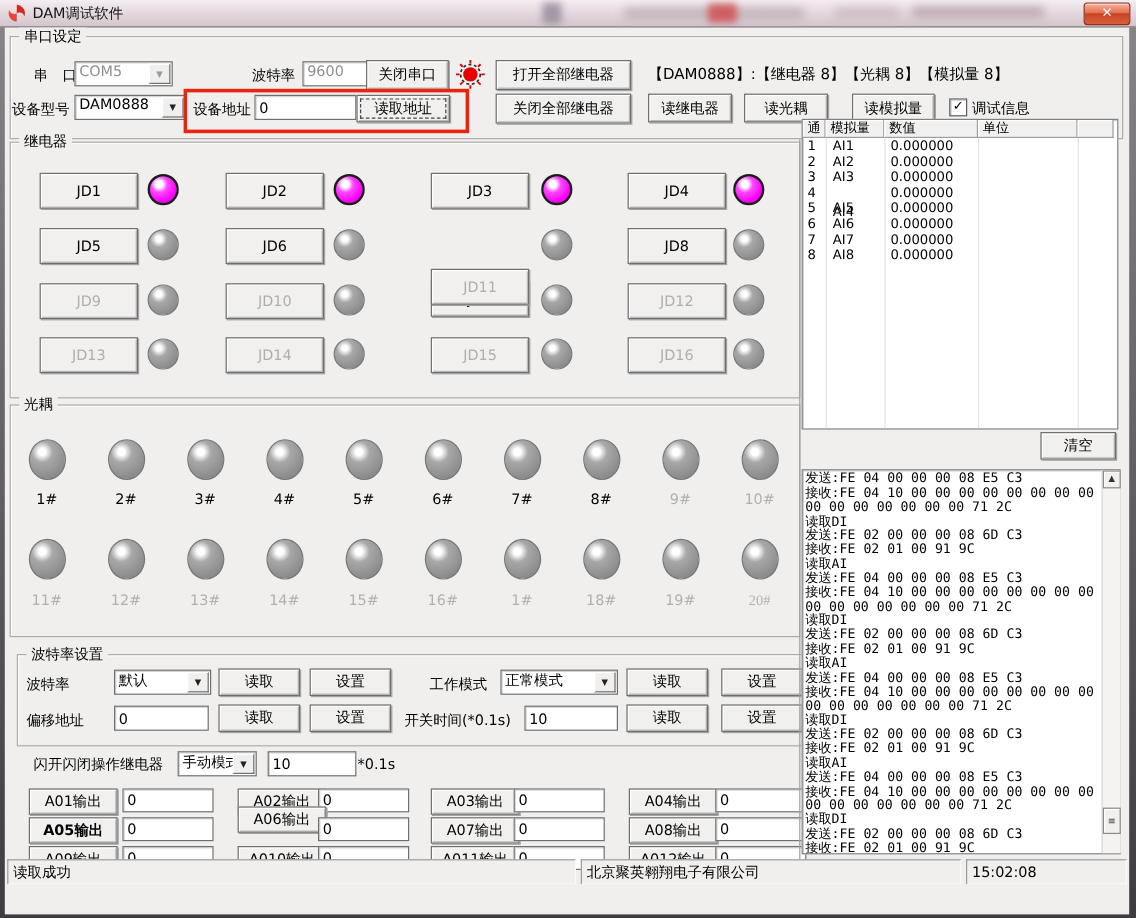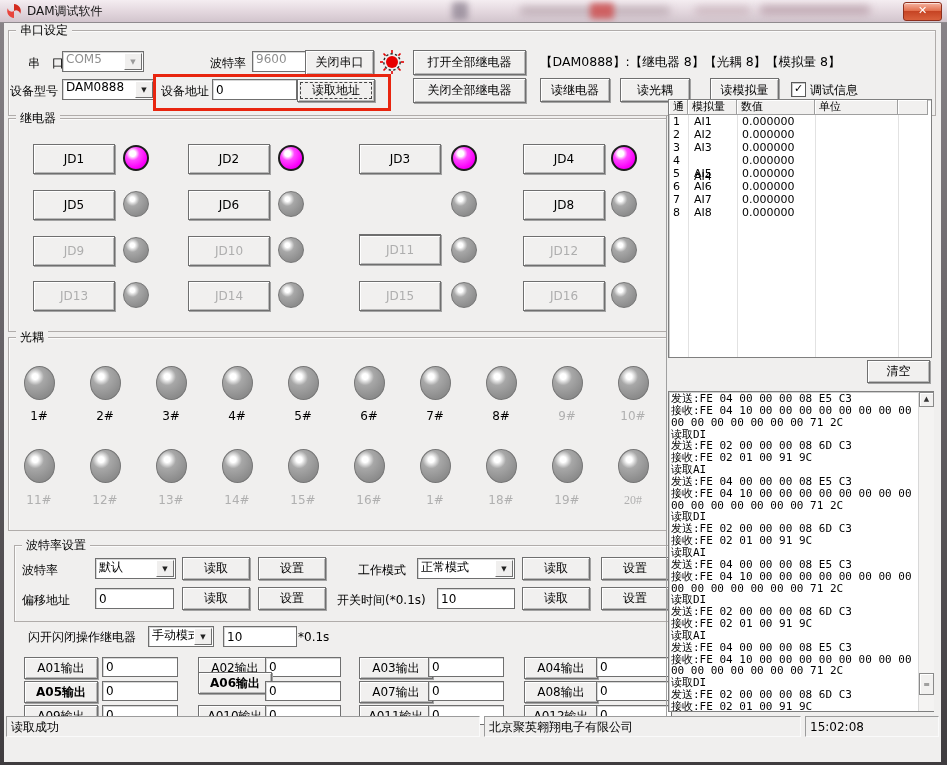--- a/index.html
+++ b/index.html
@@ -138,21 +138,21 @@
         <div class="btn" style="left:179px;top:71px;width:80px;height:28px;position:absolute;">JD6</div>
         <div class="led off" style="left:269px;top:72px;width:24px;height:24px;position:absolute;"></div>
         <div class="btn" style="left:350px;top:71px;width:80px;height:28px;position:absolute;margin-top:44px;">JD7</div>
         <div class="led off" style="left:442px;top:72px;width:24px;height:24px;position:absolute;"></div>
         <div class="btn" style="left:514px;top:71px;width:80px;height:28px;position:absolute;">JD8</div>
         <div class="led off" style="left:602px;top:72px;width:24px;height:24px;position:absolute;"></div>
         <div class="btn gray" style="left:24px;top:117px;width:80px;height:28px;position:absolute;">JD9</div>
         <div class="led off" style="left:114px;top:118px;width:24px;height:24px;position:absolute;"></div>
         <div class="btn gray" style="left:179px;top:117px;width:80px;height:28px;position:absolute;">JD10</div>
         <div class="led off" style="left:269px;top:118px;width:24px;height:24px;position:absolute;"></div>
-        <div class="btn gray" style="left:350px;top:116px;width:80px;height:28px;position:absolute;">JD11</div>
+        <div class="btn gray" style="left:350px;top:105px;width:80px;height:28px;position:absolute;">JD11</div>
         <div class="led off" style="left:442px;top:118px;width:24px;height:24px;position:absolute;"></div>
         <div class="btn gray" style="left:514px;top:117px;width:80px;height:28px;position:absolute;">JD12</div>
         <div class="led off" style="left:602px;top:118px;width:24px;height:24px;position:absolute;"></div>
         <div class="btn gray" style="left:24px;top:162px;width:80px;height:28px;position:absolute;">JD13</div>
         <div class="led off" style="left:114px;top:163px;width:24px;height:24px;position:absolute;"></div>
         <div class="btn gray" style="left:179px;top:162px;width:80px;height:28px;position:absolute;">JD14</div>
         <div class="led off" style="left:269px;top:163px;width:24px;height:24px;position:absolute;"></div>
         <div class="btn gray" style="left:350px;top:162px;width:80px;height:28px;position:absolute;">JD15</div>
         <div class="led off" style="left:442px;top:163px;width:24px;height:24px;position:absolute;"></div>
         <div class="btn gray" style="left:514px;top:162px;width:80px;height:28px;position:absolute;">JD16</div>
@@ -245,21 +245,21 @@
       <div class="btn" style="left:24px;top:657px;width:72px;height:20px;">A01输出</div>
       <div class="tb-input" style="left:102px;top:657px;width:68px;height:18px;">0</div>
       <div class="btn" style="left:198px;top:657px;width:72px;height:20px;">A02输出</div>
       <div class="tb-input" style="left:265px;top:657px;width:68px;height:18px;">0</div>
       <div class="btn" style="left:359px;top:657px;width:72px;height:20px;">A03输出</div>
       <div class="tb-input" style="left:428px;top:657px;width:68px;height:18px;">0</div>
       <div class="btn" style="left:524px;top:657px;width:72px;height:20px;">A04输出</div>
       <div class="tb-input" style="left:596px;top:657px;width:68px;height:18px;">0</div>
       <div class="btn" style="left:24px;top:681px;width:72px;height:20px;font-weight:bold;">A05输出</div>
       <div class="tb-input" style="left:102px;top:681px;width:68px;height:18px;">0</div>
-      <div class="btn" style="left:198px;top:672px;width:72px;height:20px;font-weight:bold;">A06输出</div>
+      <div class="btn" style="left:198px;top:672px;width:72px;height:20px;">A06输出</div>
       <div class="tb-input" style="left:265px;top:681px;width:68px;height:18px;">0</div>
       <div class="btn" style="left:359px;top:681px;width:72px;height:20px;">A07输出</div>
       <div class="tb-input" style="left:428px;top:681px;width:68px;height:18px;">0</div>
       <div class="btn" style="left:524px;top:681px;width:72px;height:20px;">A08输出</div>
       <div class="tb-input" style="left:596px;top:681px;width:68px;height:18px;">0</div>
       <div class="btn" style="left:24px;top:705px;width:72px;height:20px;">A09输出</div>
       <div class="tb-input" style="left:102px;top:705px;width:68px;height:18px;">0</div>
       <div class="btn" style="left:198px;top:705px;width:72px;height:20px;">A010输出</div>
       <div class="tb-input" style="left:265px;top:705px;width:68px;height:18px;">0</div>
       <div class="btn" style="left:359px;top:705px;width:72px;height:20px;">A011输出</div>

